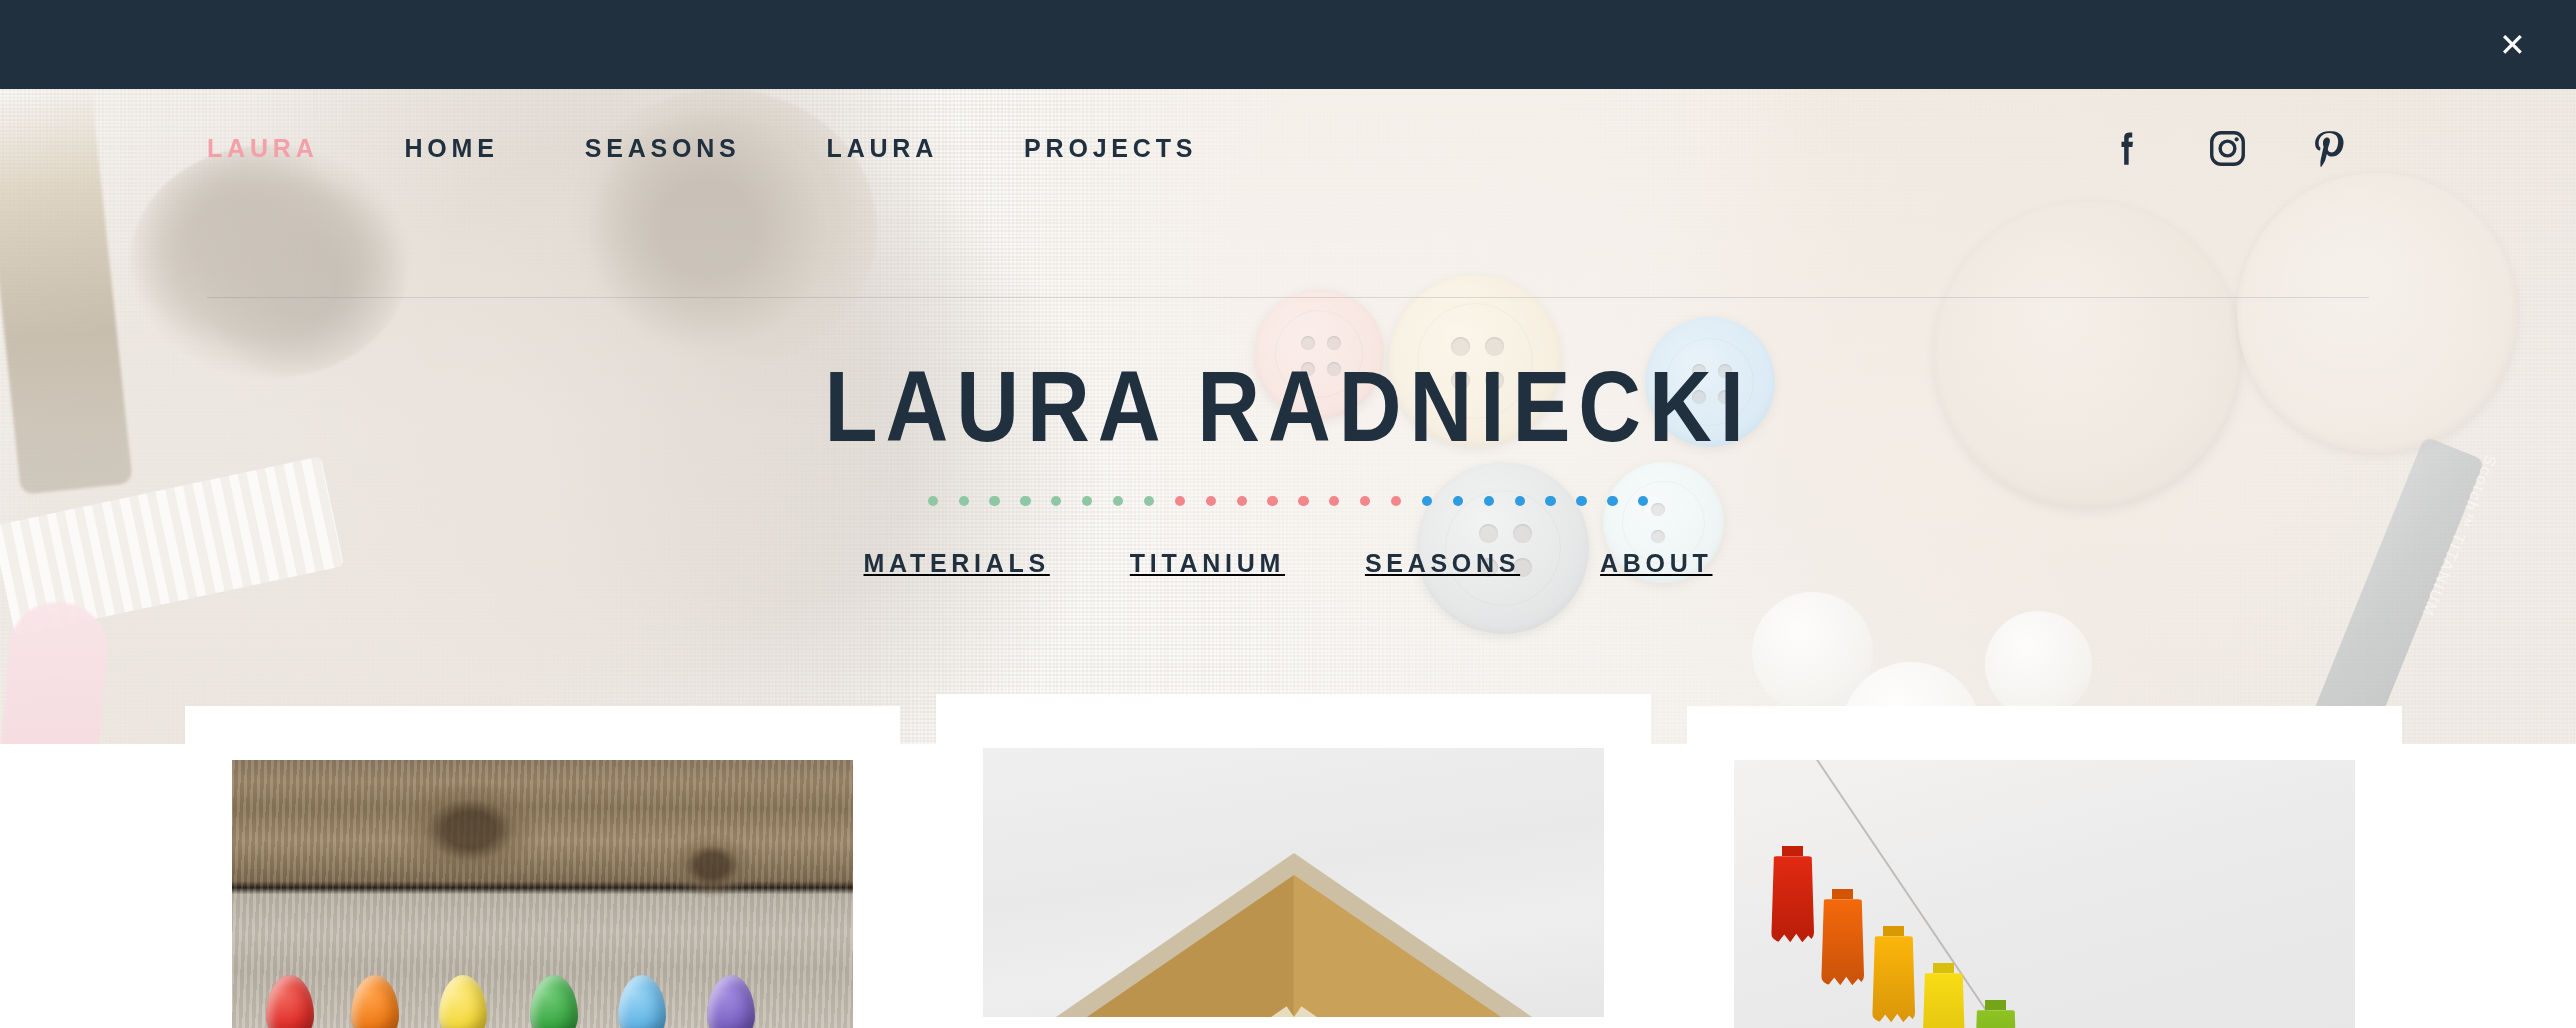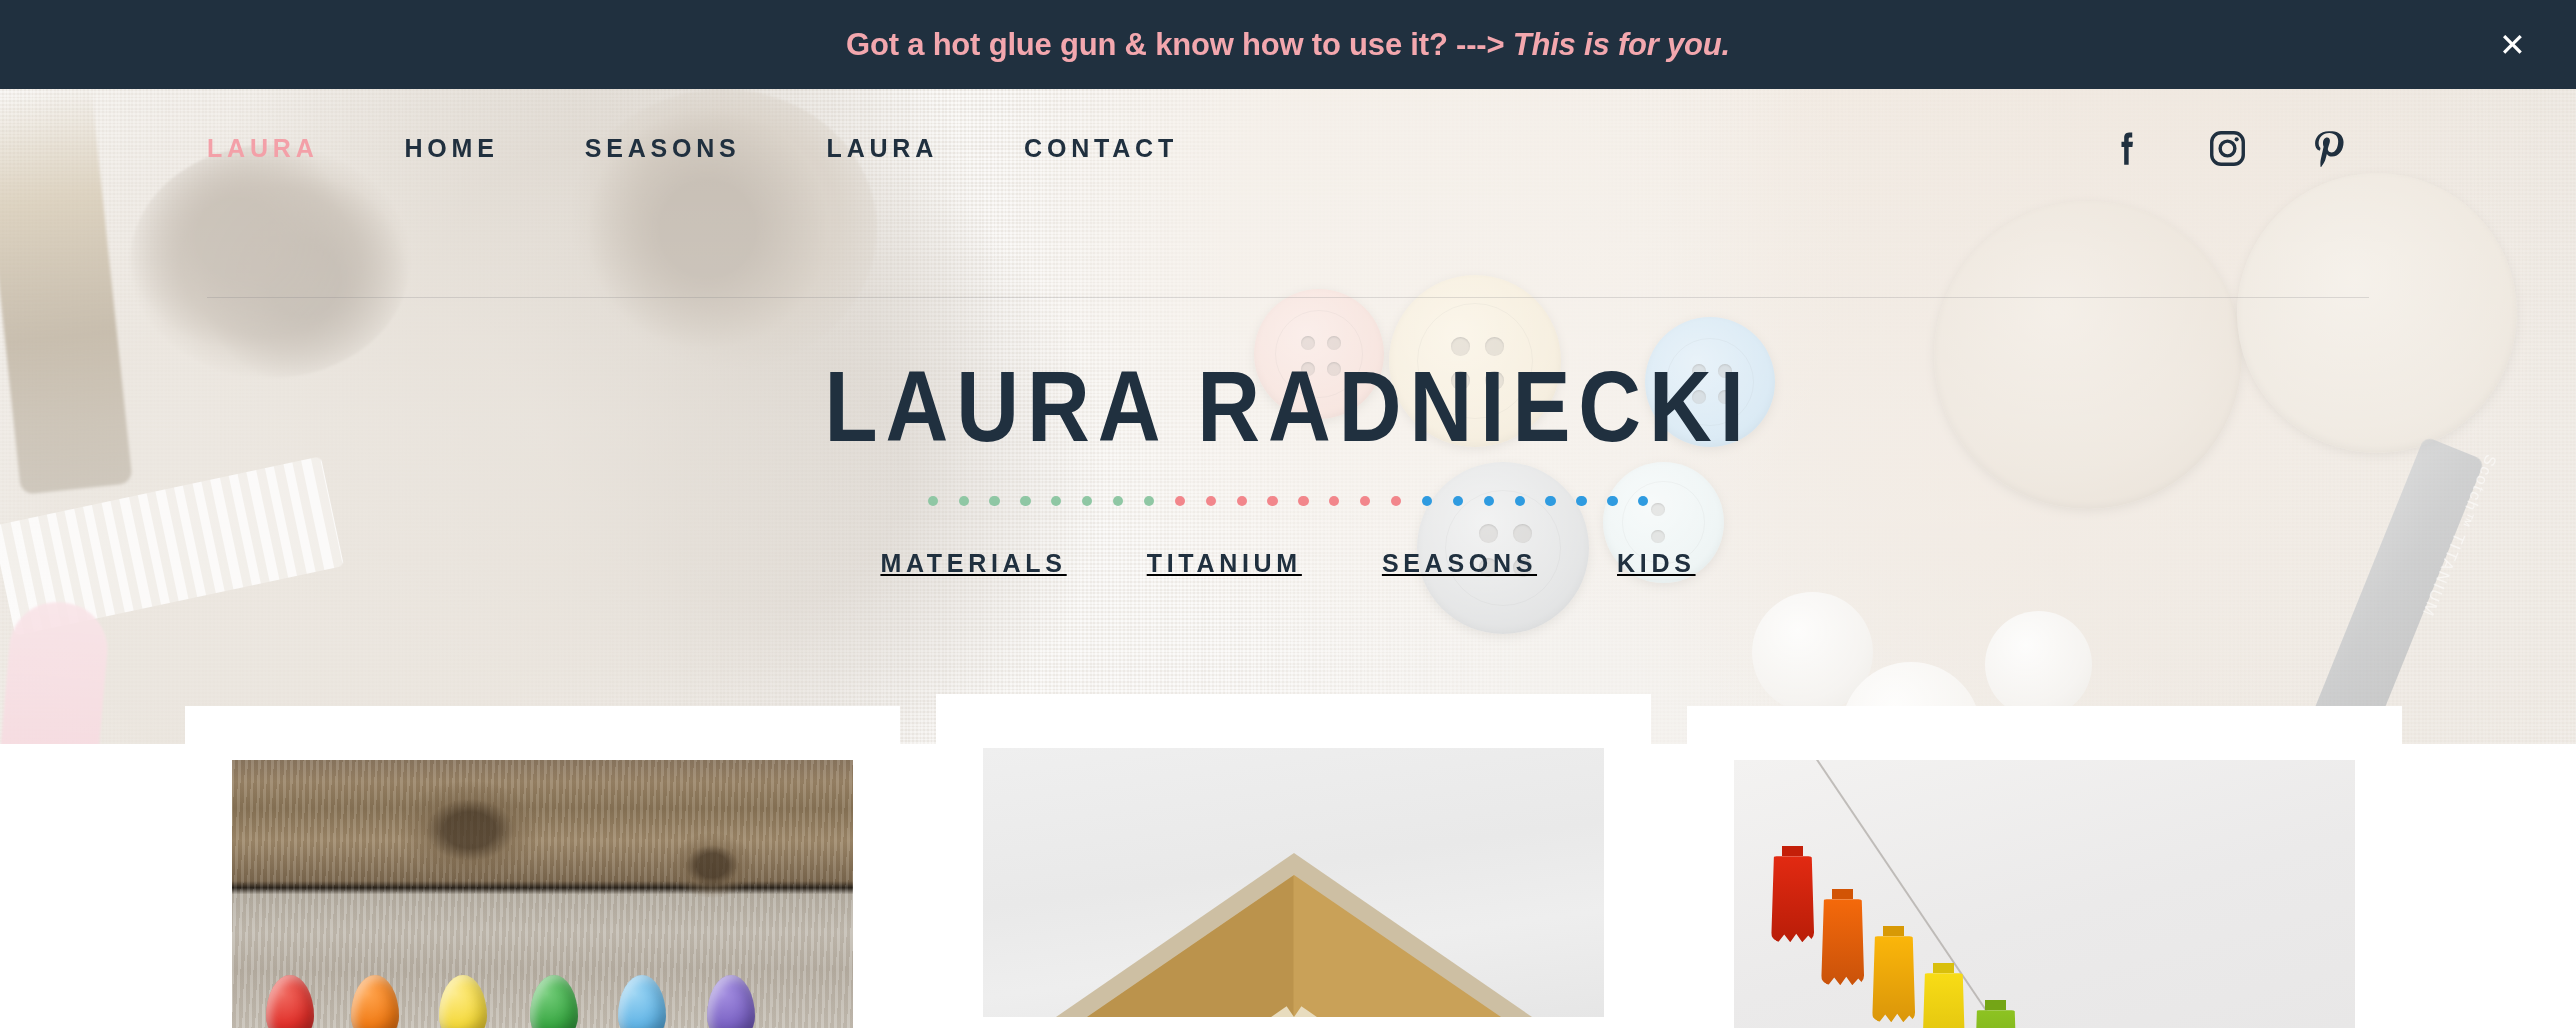--- a/index.html
+++ b/index.html
@@ -344,21 +344,20 @@
     clip-path:polygon(6% 0,94% 0,100% 100%,86% 92%,72% 100%,58% 90%,44% 100%,30% 91%,16% 100%,0 94%);
   }
 
   
   #page-body { position:absolute; left:0; top:744px; width:2576px; height:285px; background:#ffffff; }
 </style>
 </head>
 <body>
 
 <div id="announcement-bar">
-  <div id="announcement-text"><span>Got a hot glue gun &amp; know how to use it? ---&gt; </span><span class="em">This is for you.</span></div>
   <div id="announcement-close">✕</div>
 </div>
 
 <div id="hero">
 
   <div id="hero-bg">
     <div class="prop" id="prop-pinecone-a"></div>
     <div class="prop" id="prop-pinecone-b"></div>
     <div id="prop-brush-a"></div>
     <div id="prop-lace"></div>
@@ -420,21 +419,21 @@
   </div>
 
   <div id="hero-veil"></div>
 
   <nav id="primary-nav">
     <div id="nav-links">
       <a class="nav-link active" href="#">LAURA</a>
       <a class="nav-link" href="#">HOME</a>
       <a class="nav-link" href="#">SEASONS</a>
       <a class="nav-link" href="#">LAURA</a>
-      <a class="nav-link" href="#">CONTACT</a>
+      <a class="nav-link" href="#">PROJECTS</a>
     </div>
 
     <div id="social-links">
       <a href="#">
         <svg class="social-icon" viewBox="0 0 24 24" fill="currentColor">
           <path d="M15.3 8.2h-2.1V6.8c0-.7.5-.9.8-.9h1.2V3.1L13.5 3c-2.3 0-2.8 1.7-2.8 2.8v2.4H9.2v2.9h1.5V21h2.5v-9.9h2.1l.3-2.9z"></path>
         </svg>
       </a>
       <a href="#">
         <svg class="social-icon" viewBox="0 0 24 24" fill="none" stroke="currentColor" stroke-width="1.9">
@@ -486,21 +485,21 @@
           <i class="dot" style="background:#2f9be0"></i>
           <i class="dot" style="background:#2f9be0"></i>
       </span>
     </div>
 
 
     <nav id="secondary-nav">
       <a class="subnav-link" href="#">MATERIALS</a>
       <a class="subnav-link" href="#">TITANIUM</a>
       <a class="subnav-link" href="#">SEASONS</a>
-      <a class="subnav-link" href="#">KIDS</a>
+      <a class="subnav-link" href="#">ABOUT</a>
     </nav>
   </div>
 </div>
 
 <div id="page-body"></div>
 
 <div id="card-row">
 
   <div class="card" id="card-1">
     <div class="card-image" id="card-image-1">

